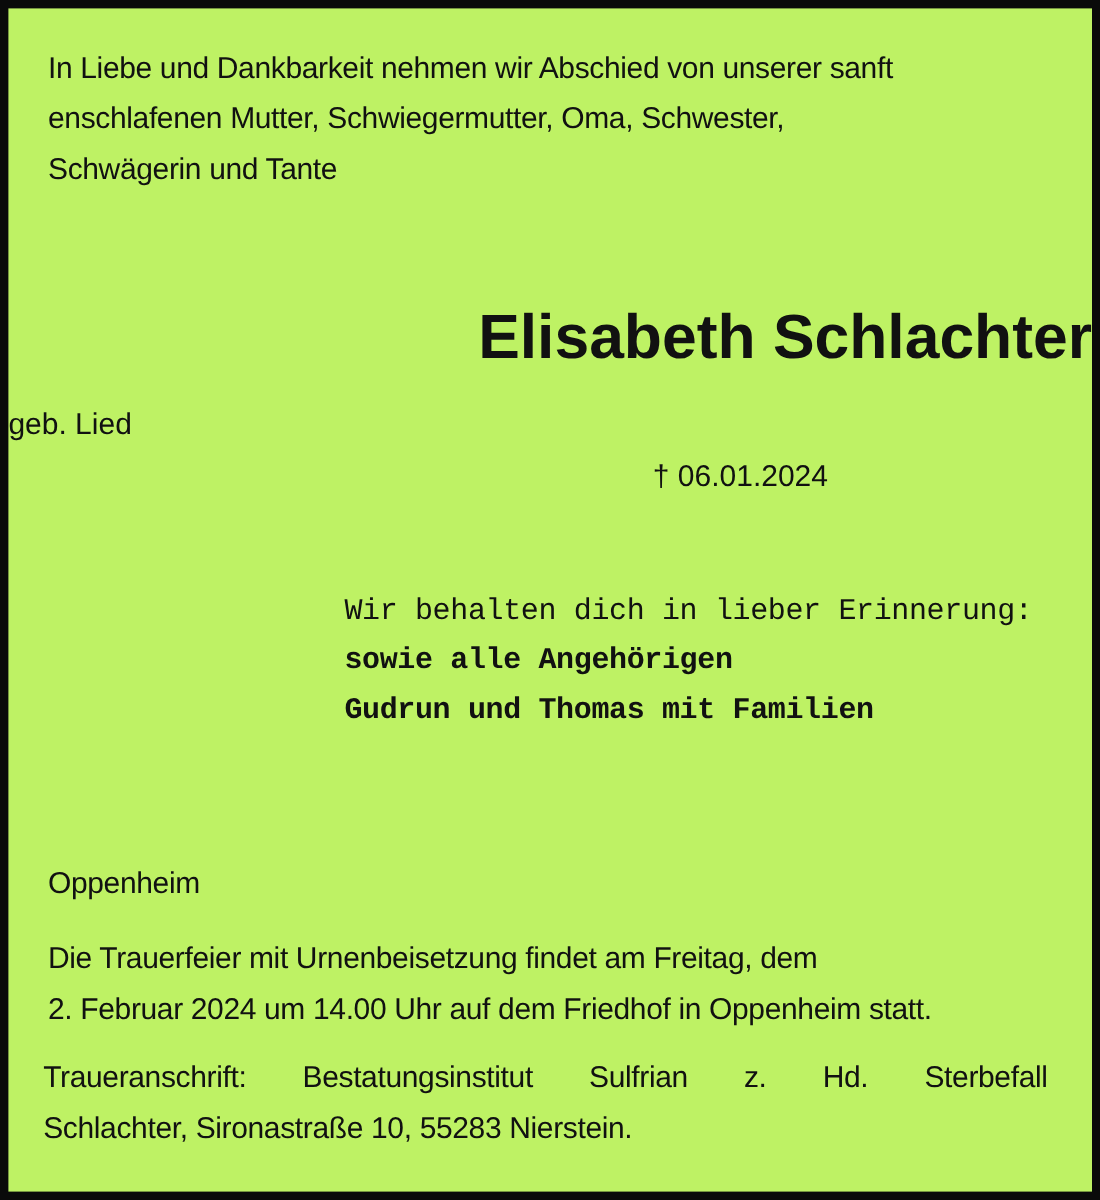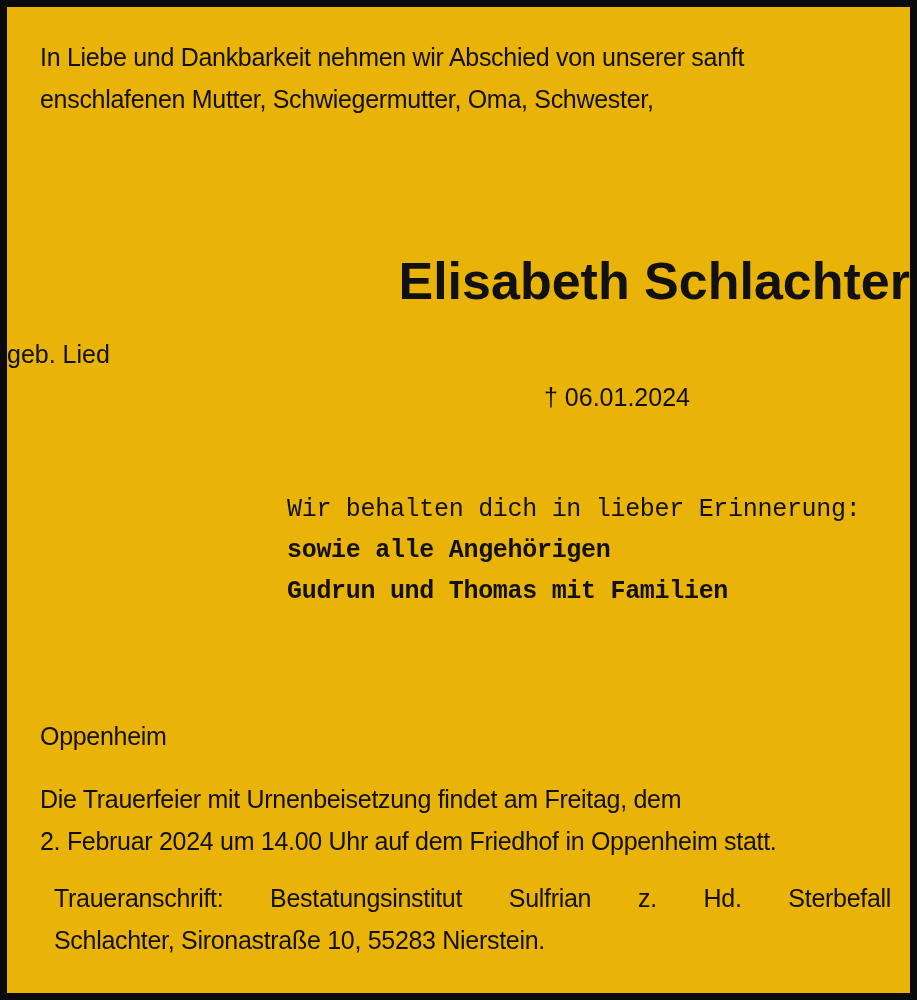--- a/index.html
+++ b/index.html
@@ -2,21 +2,21 @@
 <html><head>
   <meta charset="utf-8">
   <style>
     html, body { margin: 0; padding: 0; background: #ffffff; }
     body { width: 917px; height: 1000px; overflow: hidden; }
     .frame {
       position: absolute; left: 0; top: 0;
       width: 917px; height: 1000px;
       box-sizing: border-box;
       border: 7px solid #0a0a0a;
-      background: #eab308;
+      background: #bef264;
       color: #111111;
       font-family: "Liberation Sans", sans-serif;
     }
     .txt {
       position: absolute;
       font-size: 25px;
       line-height: 42px;
       white-space: nowrap;
       letter-spacing: -0.3px;
     }
@@ -28,33 +28,34 @@
     }
     .geb { position: absolute; left: 0; width: 903px; top: 327px; font-size: 25px; line-height: 40px; }
     .dates { position: absolute; top: 370px; font-size: 25px; line-height: 40px; }
     .born { left: 253px; }
     .died { left: 505px; margin-left: 32px; }
     .memory { left: 280px; top: 482px; line-height: 41px; font-family: Liberation Mono, monospace; }
     .memory .bold { font-weight: bold; }
     .place { left: 33px; top: 708px; }
     .ceremony { left: 33px; top: 771px; }
     .address {
-      position: absolute; left: 47px; top: 870px; width: 837px;
+      position: absolute; left: 29px; top: 870px; width: 837px;
       font-size: 25px; line-height: 42px; letter-spacing: -0.3px;
     }
     .justify { display: block; text-align: justify; text-align-last: justify; }
   </style>
 </head>
 <body>
 
 <div class="frame">
 
   <div class="txt intro">
     <div>In Liebe und Dankbarkeit nehmen wir Abschied von unserer sanft</div>
     <div>enschlafenen Mutter, Schwiegermutter, Oma, Schwester,</div>
+    <div>Schwägerin und Tante</div>
   </div>
 
   <div class="name">Elisabeth Schlachter</div>
 
   <div class="geb">geb. Lied</div>
 
   <div class="dates died">† 06.01.2024</div>
 
   <div class="txt memory">
     <div>Wir behalten dich in lieber Erinnerung:</div>

